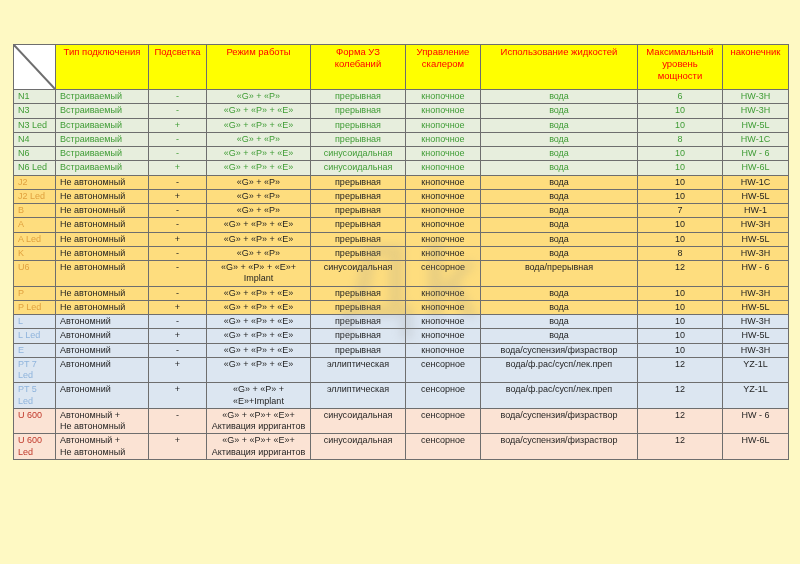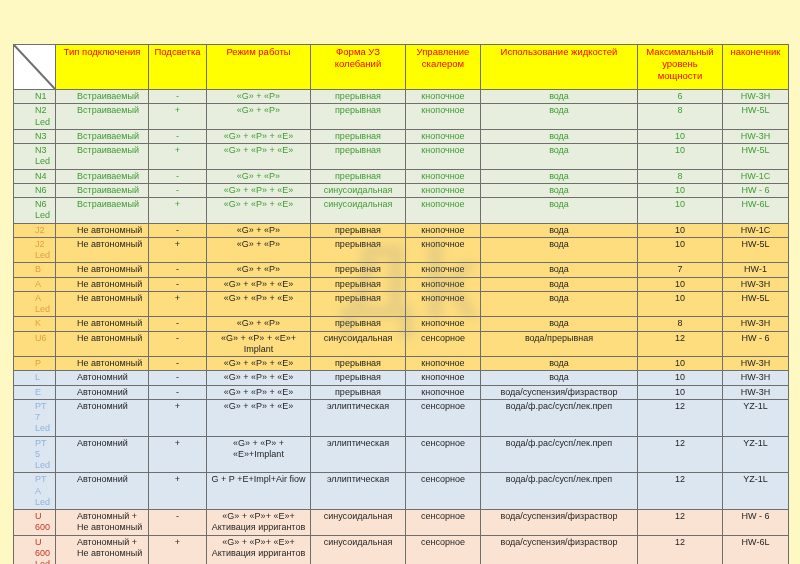--- a/index.html
+++ b/index.html
@@ -31,21 +31,21 @@
     font-size:9.5px;
     padding-top:3px;
   }
   thead th.corner{
     background:#ffffff;
     position:relative;
     padding:0;
   }
   thead th.corner svg{position:absolute;left:0;top:0;width:100%;height:100%;display:block;}
   tbody tr{height:12.6px;}
-  td.col-model,td.col-connection{text-align:left;padding-left:21px;}
+  td.col-model,td.col-connection{text-align:left;padding-left:4px;}
   
   tr.band-green td{background:#e7eedd;color:#3f9c35;}
   tr.band-green td.col-model{color:#3f9c35;}
   tr.band-gold td{background:#fedd7e;color:#1f1f1f;}
   tr.band-gold td.col-model{color:#e0a13e;}
   tr.band-blue td{background:#dce6f1;color:#1f1f1f;}
   tr.band-blue td.col-model{color:#8fb4dc;}
   tr.band-pink td{background:#fbe3d4;color:#1f1f1f;}
   tr.band-pink td.col-model{color:#c0392b;}
   .watermark{
@@ -104,31 +104,20 @@
           <td class="col-connection">Встраиваемый</td>
           <td class="col-backlight">-</td>
           <td class="col-mode">«G» + «P»</td>
           <td class="col-waveform">прерывная</td>
           <td class="col-control">кнопочное</td>
           <td class="col-liquids">вода</td>
           <td class="col-power">6</td>
           <td class="col-tip">HW-3H</td>
         </tr>
         <tr class="band-green">
-          <td class="col-model">N2 Led</td>
-          <td class="col-connection">Встраиваемый</td>
-          <td class="col-backlight">+</td>
-          <td class="col-mode">«G» + «P»</td>
-          <td class="col-waveform">прерывная</td>
-          <td class="col-control">кнопочное</td>
-          <td class="col-liquids">вода</td>
-          <td class="col-power">8</td>
-          <td class="col-tip">HW-5L</td>
-        </tr>
-        <tr class="band-green">
           <td class="col-model">N3</td>
           <td class="col-connection">Встраиваемый</td>
           <td class="col-backlight">-</td>
           <td class="col-mode">«G» + «P» + «E»</td>
           <td class="col-waveform">прерывная</td>
           <td class="col-control">кнопочное</td>
           <td class="col-liquids">вода</td>
           <td class="col-power">10</td>
           <td class="col-tip">HW-3H</td>
         </tr>
@@ -258,30 +247,52 @@
           <td class="col-model">P</td>
           <td class="col-connection">Не автономный</td>
           <td class="col-backlight">-</td>
           <td class="col-mode">«G» + «P» + «E»</td>
           <td class="col-waveform">прерывная</td>
           <td class="col-control">кнопочное</td>
           <td class="col-liquids">вода</td>
           <td class="col-power">10</td>
           <td class="col-tip">HW-3H</td>
         </tr>
+        <tr class="band-gold">
+          <td class="col-model">P Led</td>
+          <td class="col-connection">Не автономный</td>
+          <td class="col-backlight">+</td>
+          <td class="col-mode">«G» + «P» + «E»</td>
+          <td class="col-waveform">прерывная</td>
+          <td class="col-control">кнопочное</td>
+          <td class="col-liquids">вода</td>
+          <td class="col-power">10</td>
+          <td class="col-tip">HW-5L</td>
+        </tr>
         <tr class="band-blue">
           <td class="col-model">L</td>
           <td class="col-connection">Автономний</td>
           <td class="col-backlight">-</td>
           <td class="col-mode">«G» + «P» + «E»</td>
           <td class="col-waveform">прерывная</td>
           <td class="col-control">кнопочное</td>
           <td class="col-liquids">вода</td>
           <td class="col-power">10</td>
           <td class="col-tip">HW-3H</td>
+        </tr>
+        <tr class="band-blue">
+          <td class="col-model">L Led</td>
+          <td class="col-connection">Автономний</td>
+          <td class="col-backlight">+</td>
+          <td class="col-mode">«G» + «P» + «E»</td>
+          <td class="col-waveform">прерывная</td>
+          <td class="col-control">кнопочное</td>
+          <td class="col-liquids">вода</td>
+          <td class="col-power">10</td>
+          <td class="col-tip">HW-5L</td>
         </tr>
         <tr class="band-blue">
           <td class="col-model">E</td>
           <td class="col-connection">Автономний</td>
           <td class="col-backlight">-</td>
           <td class="col-mode">«G» + «P» + «E»</td>
           <td class="col-waveform">прерывная</td>
           <td class="col-control">кнопочное</td>
           <td class="col-liquids">вода/суспензия/физраствор</td>
           <td class="col-power">10</td>
@@ -299,32 +310,20 @@
           <td class="col-power">12</td>
           <td class="col-tip">YZ-1L</td>
         </tr>
         <tr class="band-blue">
           <td class="col-model">PT 5
 Led</td>
           <td class="col-connection">Автономний</td>
           <td class="col-backlight">+</td>
           <td class="col-mode">«G» + «P» +
 «E»+Implant</td>
-          <td class="col-waveform">эллиптическая</td>
-          <td class="col-control">сенсорное</td>
-          <td class="col-liquids">вода/ф.рас/сусп/лек.преп</td>
-          <td class="col-power">12</td>
-          <td class="col-tip">YZ-1L</td>
-        </tr>
-        <tr class="band-blue">
-          <td class="col-model">PT A
-Led</td>
-          <td class="col-connection">Автономний</td>
-          <td class="col-backlight">+</td>
-          <td class="col-mode">G + P +E+Impl+Air fiow</td>
           <td class="col-waveform">эллиптическая</td>
           <td class="col-control">сенсорное</td>
           <td class="col-liquids">вода/ф.рас/сусп/лек.преп</td>
           <td class="col-power">12</td>
           <td class="col-tip">YZ-1L</td>
         </tr>
         <tr class="band-pink">
           <td class="col-model">U 600</td>
           <td class="col-connection">Автономный +
 Не автономный</td>

